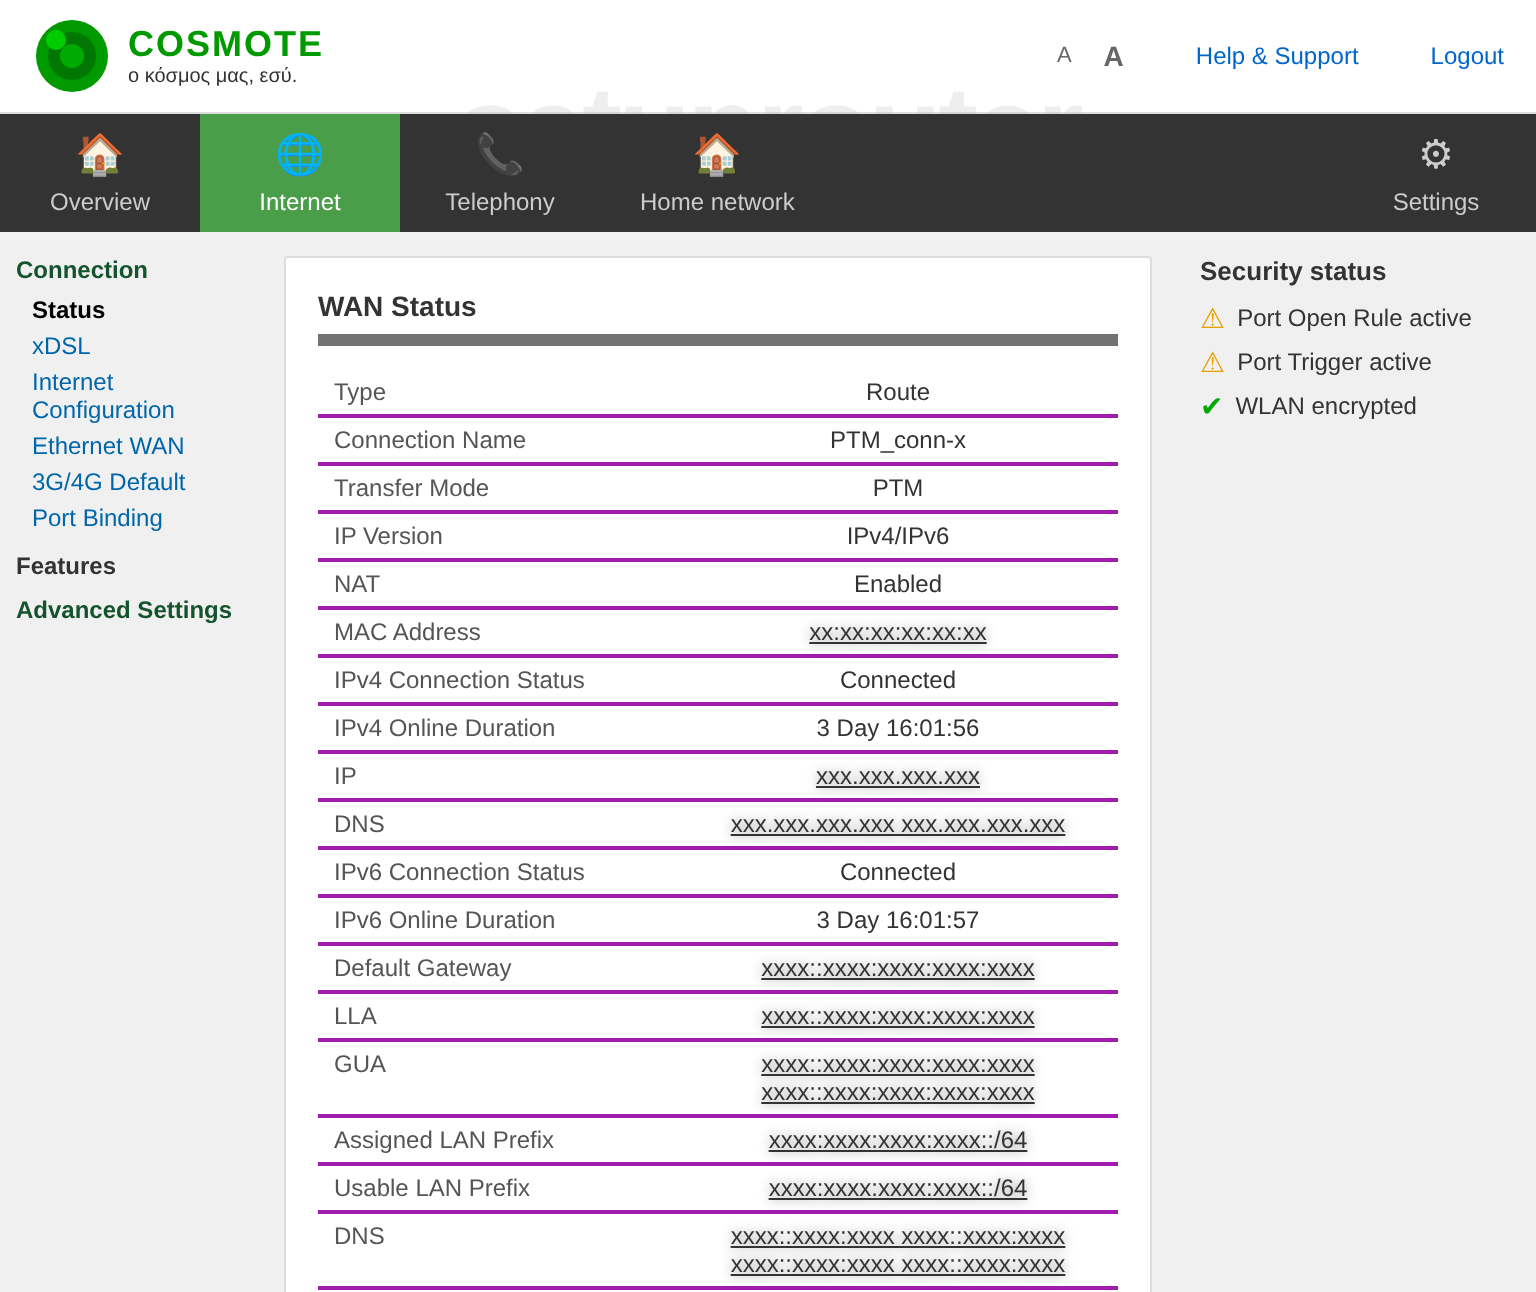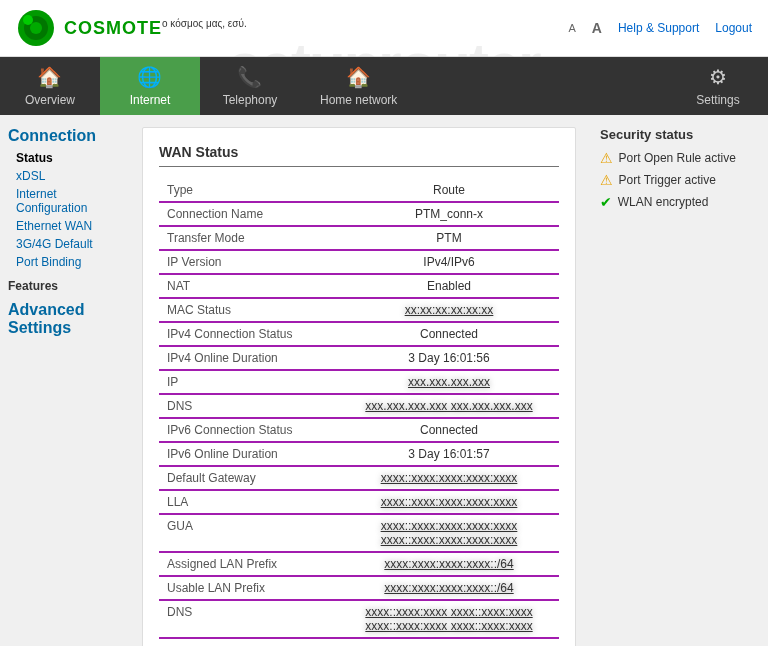--- a/index.html
+++ b/index.html
@@ -2,53 +2,53 @@
 <html><head>
   <meta charset="utf-8">
   <style>
     * { margin: 0; padding: 0; box-sizing: border-box; }
     body { font-family: Arial, sans-serif; font-size: 13px; color: #333; background: #f0f0f0; width: 768px; min-height: 646px; }
 
     
     .header { background: #fff; display: flex; align-items: center; justify-content: space-between; padding: 8px 16px; border-bottom: 1px solid #ddd; }
     .logo { display: flex; align-items: center; gap: 8px; }
     .logo-icon { width: 40px; height: 40px; }
-    .logo-text { display: flex; flex-direction: row; }
+    .logo-text { display: flex; flex-direction: column; }
     .logo-brand { font-size: 18px; font-weight: bold; color: #009900; letter-spacing: 1px; }
     .logo-slogan { font-size: 10px; color: #333; }
     .header-right { display: flex; align-items: center; gap: 16px; font-size: 12px; }
     .font-small { font-size: 11px; color: #666; cursor: pointer; }
     .font-large { font-size: 14px; color: #666; font-weight: bold; cursor: pointer; }
-    .header-link { color: #0066cc; text-decoration: none; cursor: pointer; font-size: 12px; }
+    .header-link { color: #0066cc; text-decoration: none; cursor: pointer; font-size: 12px; margin-left: 20px; }
 
     
     .watermark { position: absolute; top: 30px; left: 0; width: 768px; font-size: 60px; color: rgba(200,200,200,0.3); font-weight: bold; text-align: center; pointer-events: none; z-index: 0; letter-spacing: -2px; }
 
     
     .nav { background: #333; display: flex; position: relative; z-index: 1; }
     .nav-item { display: flex; flex-direction: column; align-items: center; justify-content: center; padding: 8px 20px; color: #ccc; cursor: pointer; min-width: 100px; font-size: 12px; gap: 4px; }
     .nav-item.active { background: #4a9e4a; color: #fff; }
     .nav-item .nav-icon { font-size: 20px; }
     .nav-item-settings { margin-left: auto; }
 
     
     .content { display: flex; background: #f0f0f0; min-height: 580px; position: relative; z-index: 1; }
 
     
     .sidebar { width: 130px; padding: 12px 8px; background: #f0f0f0; }
     .sidebar-section { margin-bottom: 8px; }
-    .sidebar-title { font-size: 16px; font-weight: bold; color: #0369a1; margin-bottom: 4px; cursor: pointer; }
+    .sidebar-title { font-size: 12px; font-weight: bold; color: #14532d; margin-bottom: 4px; cursor: pointer; }
     .sidebar-item { font-size: 12px; color: #0066aa; padding: 2px 8px; cursor: pointer; }
     .sidebar-item.active { color: #000; font-weight: bold; }
     .sidebar-features { font-size: 12px; font-weight: bold; color: #333; margin: 8px 0 4px 0; }
 
     
     .main { flex: 1; padding: 12px; }
     .panel { background: #fff; border: 1px solid #ddd; border-radius: 2px; padding: 16px; margin-bottom: 12px; }
-    .panel-title { font-size: 14px; font-weight: bold; color: #333; margin-bottom: 12px; border-bottom: 1px solid #737373; padding-bottom: 6px; }
+    .panel-title { font-size: 14px; font-weight: bold; color: #333; margin-bottom: 12px; border-bottom: 6px solid #737373; padding-bottom: 6px; }
 
     
     .info-table { width: 100%; border-collapse: collapse; }
     .info-table tr { border-bottom: 2px solid #a21caf; margin-top: 35px; }
     .info-table td { padding: 4px 8px; font-size: 12px; vertical-align: top; }
     .info-table td:first-child { color: #555; width: 180px; }
     .info-table td:last-child { color: #333; text-align: center; }
     .blurred { color: transparent; text-shadow: 0 0 6px rgba(0,0,0,0.4); user-select: none; text-decoration: underline; }
 
     
@@ -144,21 +144,21 @@
               </tr>
               <tr>
                 <td>IP Version</td>
                 <td>IPv4/IPv6</td>
               </tr>
               <tr>
                 <td>NAT</td>
                 <td>Enabled</td>
               </tr>
               <tr>
-                <td>MAC Status</td>
+                <td>MAC Address</td>
                 <td class="blurred">xx:xx:xx:xx:xx:xx</td>
               </tr>
               <tr>
                 <td>IPv4 Connection Status</td>
                 <td>Connected</td>
               </tr>
               <tr>
                 <td>IPv4 Online Duration</td>
                 <td>3 Day 16:01:56</td>
               </tr>

